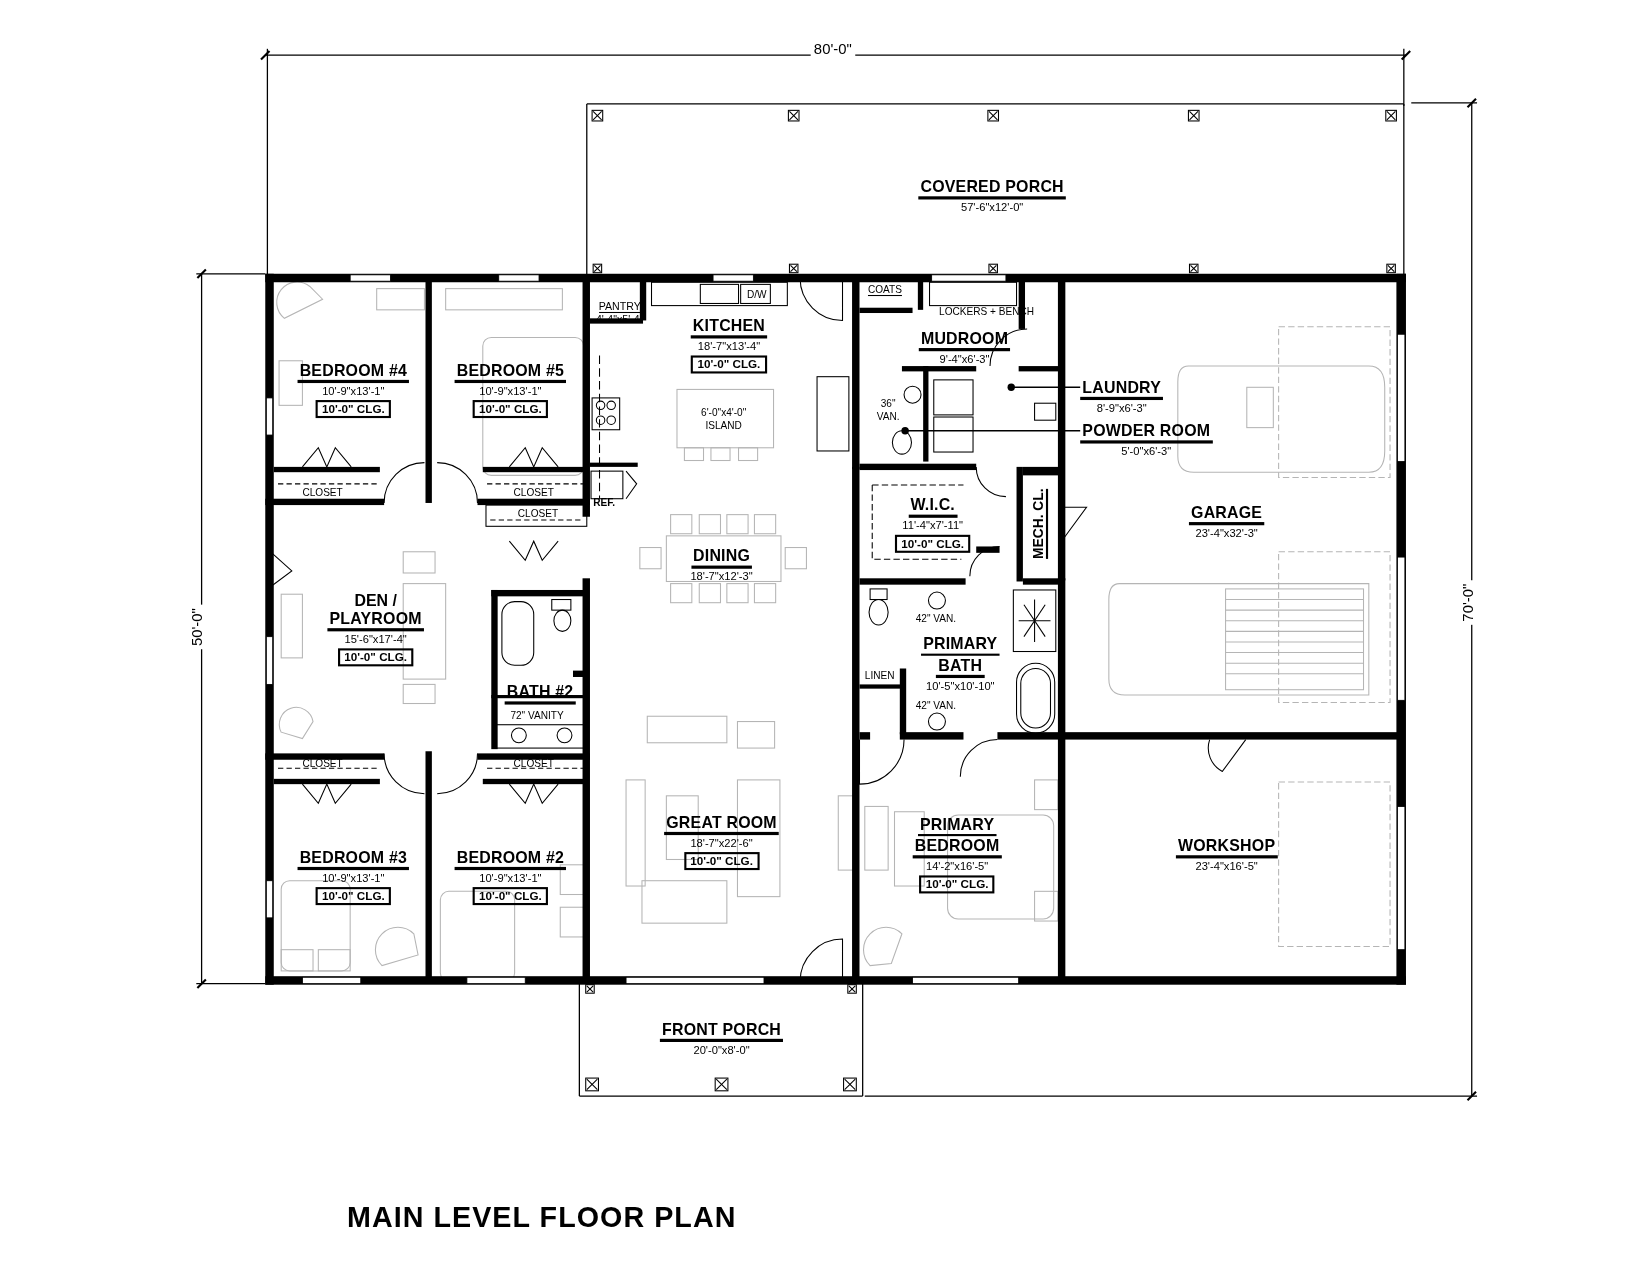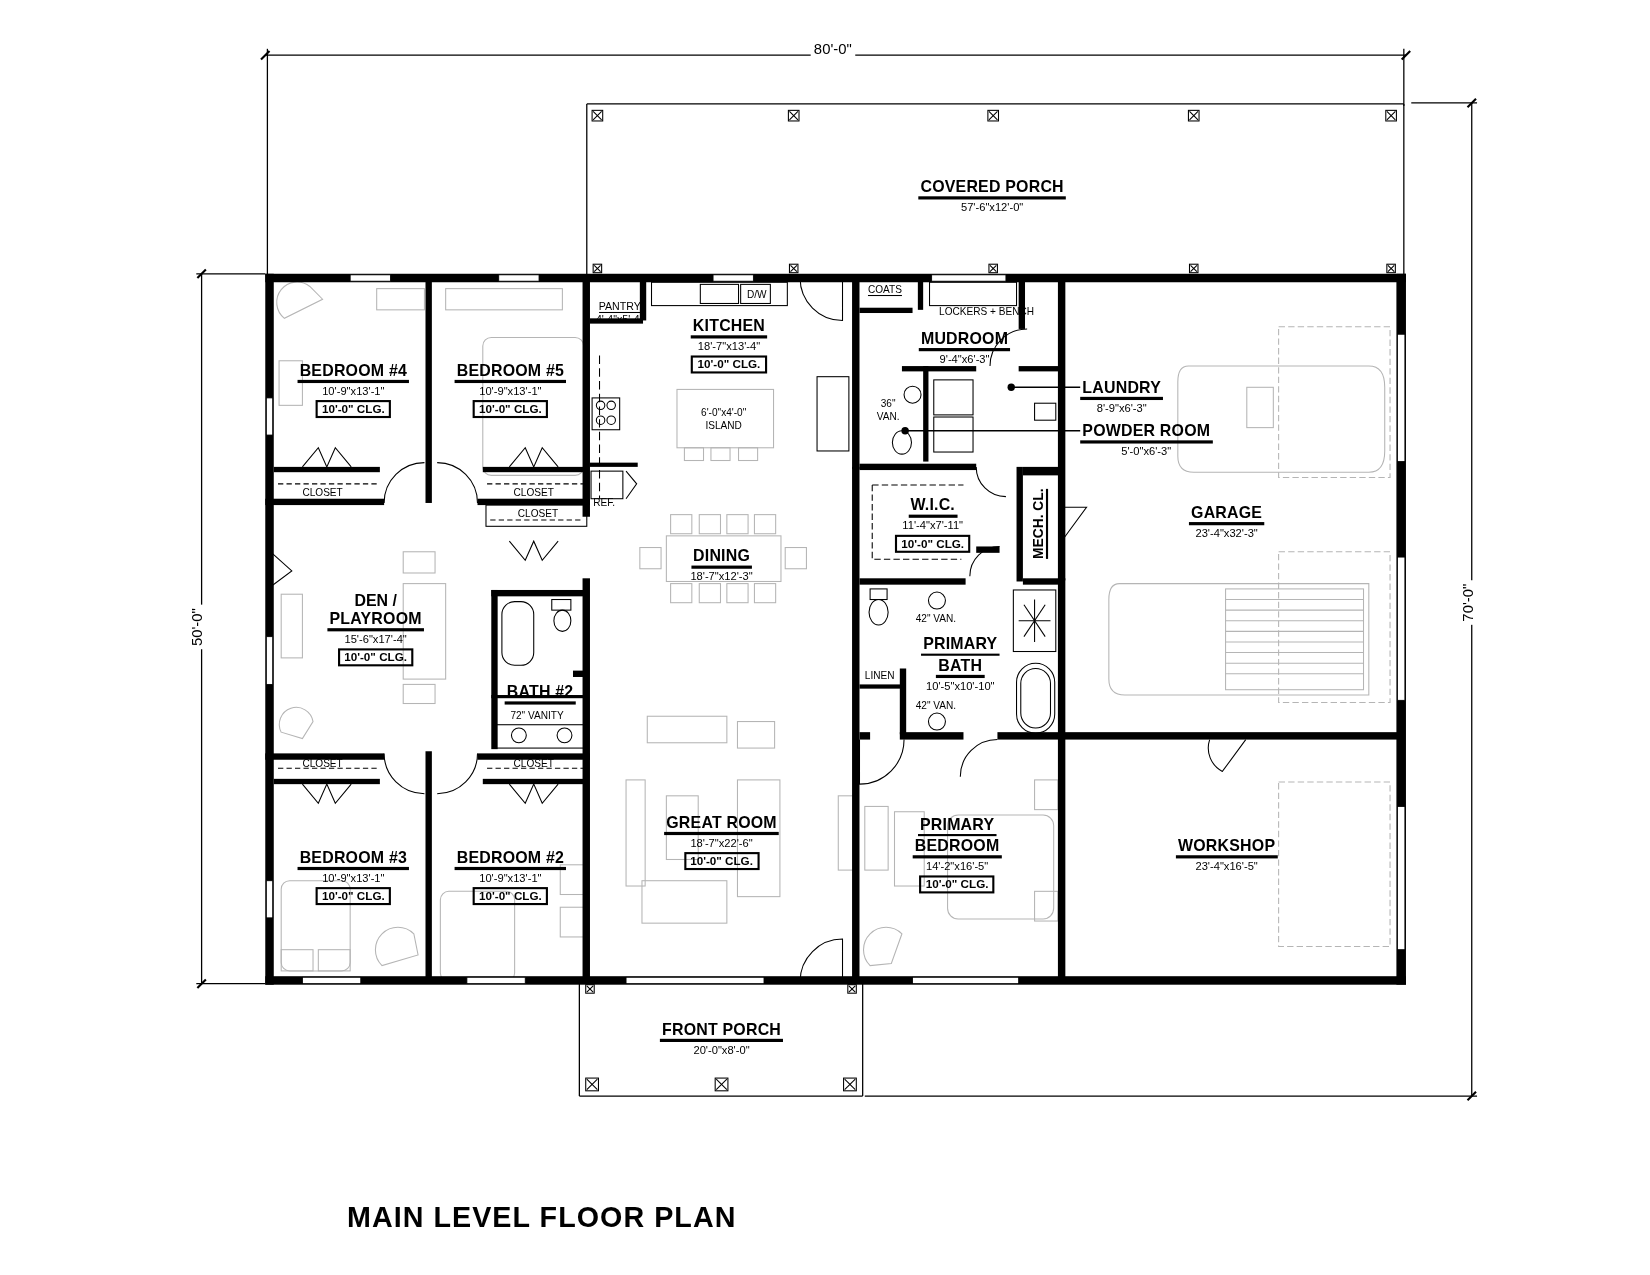--- a/index.html
+++ b/index.html
@@ -380,21 +380,21 @@
 <div class="lbl" style="left:687px;top:298px;">
   <span class="room-name">KITCHEN</span>
   <span class="room-dim">18'-7"x13'-4"</span>
   <span class="clg">10'-0" CLG.</span>
 </div>
 <div class="small" style="left:704px;top:272px;">D/W</div>
 <div class="lbl" style="left:682px;top:383px;font-size:9.5px;line-height:12px;">
   <span>6'-0"x4'-0"</span><br>
   <span>ISLAND</span>
 </div>
-<div class="small" style="left:559px;top:468px;">REF.</div>
+<div class="small" style="left:559px;top:468px;font-weight:bold;">REF.</div>
 
 <div class="small" style="left:818px;top:267px;border-bottom:1px solid #000;">COATS</div>
 <div class="small" style="left:885px;top:288px;">LOCKERS + BENCH</div>
 <div class="lbl" style="left:909px;top:310px;">
   <span class="room-name">MUDROOM</span>
   <span class="room-dim">9'-4"x6'-3"</span>
 </div>
 <div class="lbl" style="left:837px;top:375px;font-size:9.5px;line-height:12px;">
   <span>36"</span><br>
   <span>VAN.</span>

